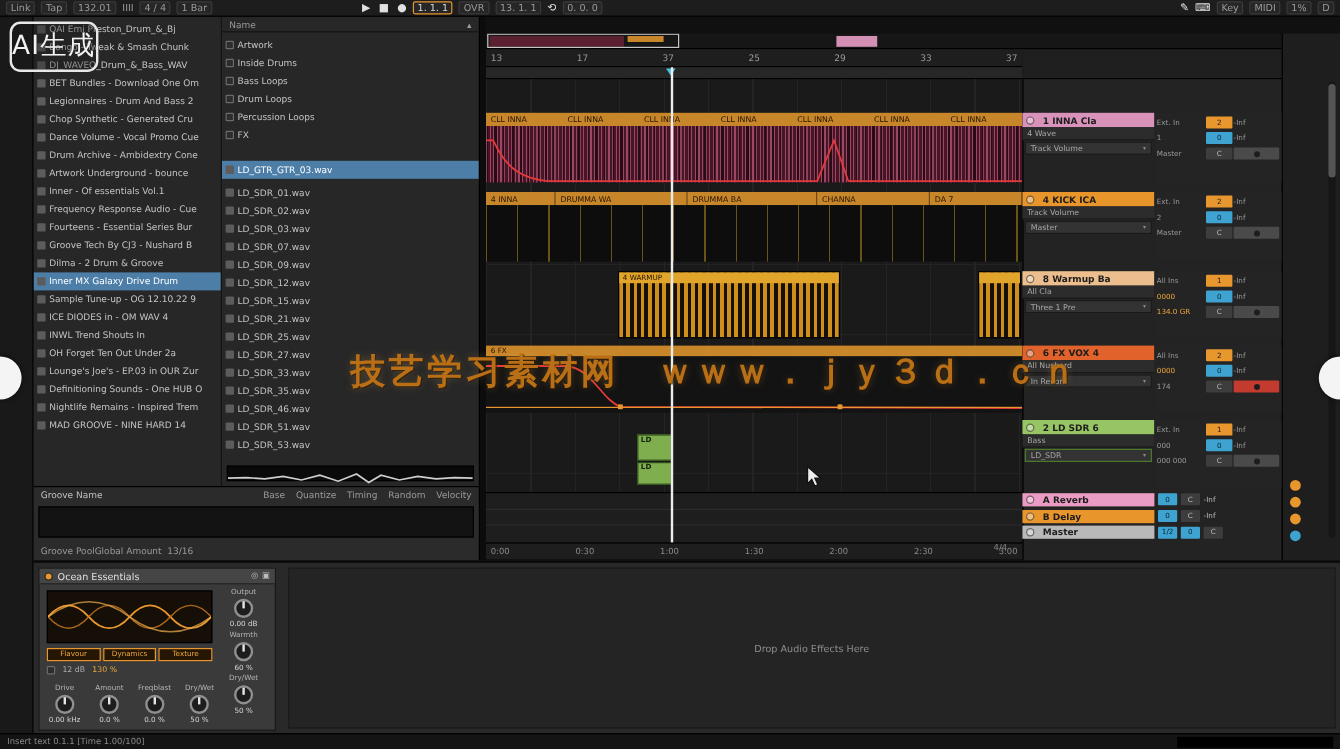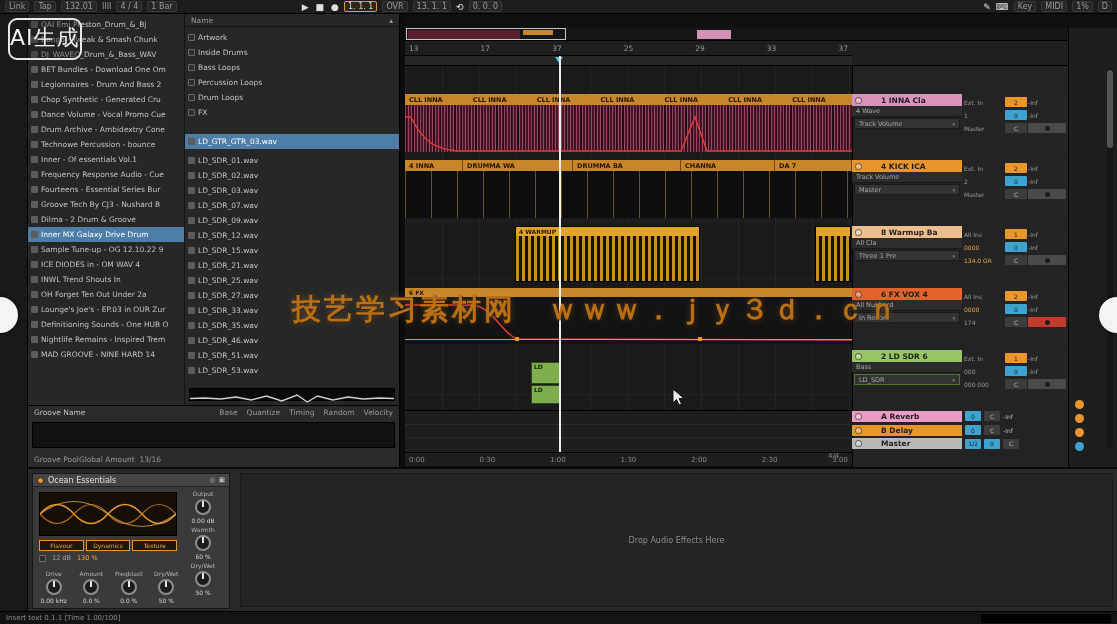--- a/index.html
+++ b/index.html
@@ -51,21 +51,21 @@
   #ovview{position:absolute;left:1px;top:0;width:160px;height:12px;border:1px solid #c5c5c5}
   #ruler{position:absolute;left:405px;top:41px;width:447px;height:15px;background:#1e1e1e;border-bottom:1px solid #000;display:flex;justify-content:space-between;align-items:center;padding:0 4px;font-size:7.5px;color:#999}
   #scrub{position:absolute;left:405px;top:56px;width:447px;height:10px;background:#272727;border-bottom:1px solid #000}
   #scrub-marker{position:absolute;left:150px;top:1px;width:0;height:0;border-left:4px solid transparent;border-right:4px solid transparent;border-top:6px solid #49c4e8}
   #hdrgap{position:absolute;left:852px;top:41px;width:265px;height:25px;background:#1f1f1f;border-bottom:1px solid #000}
   .hbx{position:absolute;width:16px;height:9px;background:#cfcfcf;border-radius:1px}
 
   #canvas{position:absolute;left:405px;top:66px;width:447px;height:386px;background:#1a1a1a;overflow:hidden;
     background-image:repeating-linear-gradient(90deg,#242424 0 1px,transparent 1px 37px),repeating-linear-gradient(0deg,transparent 0 57px,#232323 57px 58px)}
   .lane{position:absolute;left:0;width:100%}
-  .clip-head{height:11px;background:#c8862a;display:flex;align-items:center;font-size:6.5px;color:#241400;font-weight:bold;overflow:hidden;white-space:nowrap}
+  .clip-head{height:11px;background:#c8862a;display:flex;align-items:center;font-size:6.5px;color:#241400;font-weight:normal;overflow:hidden;white-space:nowrap}
   #lane1{top:28px;height:58px}
   #l1head span{flex:1;text-align:left;padding-left:4px}
   #l1body{height:47px;background:#471525;background-image:repeating-linear-gradient(90deg,rgba(236,120,164,.5) 0 1px,transparent 1px 3px),repeating-linear-gradient(90deg,rgba(0,0,0,.45) 0 2px,transparent 2px 7px);position:relative}
   #lane2{top:94px;height:58px}
   #l2head .l2seg{display:inline-flex;align-items:center;height:100%;padding-left:4px;border-right:1px solid rgba(0,0,0,.45);overflow:hidden}
   #l2head span:nth-of-type(1){width:58px}
   #l2head span:nth-of-type(2){width:110px}
   #l2head span:nth-of-type(3){width:108px}
   #l2head span:nth-of-type(4){width:94px}
   #l2head span:nth-of-type(5){width:77px}
@@ -83,21 +83,21 @@
   .rline{position:absolute;left:0;right:0;height:1px;background:#2c2c2c}
   #playhead{position:absolute;left:559px;top:56px;width:2px;height:396px;background:#ececec;z-index:30}
   #timeruler{position:absolute;left:405px;top:452px;width:447px;height:14px;background:#1e1e1e;border-top:1px solid #000;display:flex;justify-content:space-between;align-items:center;padding:0 4px;font-size:7px;color:#8a8a8a}
   #meterlbl{position:absolute;left:828px;top:452px;font-size:7px;color:#8a8a8a}
   svg.autom{position:absolute;left:0;top:11px;pointer-events:none}
 
   
   #trackzone{position:absolute;left:852px;top:66px;width:216px;height:401px;background:#232323;border-left:1px solid #000}
   .track{position:absolute;left:852px;width:216px;display:flex;z-index:2}
   .tleft{width:110px;display:flex;flex-direction:column}
-  .thead{height:12px;background:var(--c,#888);color:#1d1d1d;font-size:7.5px;font-weight:bold;display:flex;align-items:center;gap:19px;padding:0 3px;white-space:nowrap;overflow:hidden}
+  .thead{height:12px;background:var(--c,#888);color:#1d1d1d;font-size:7.5px;font-weight:bold;display:flex;align-items:center;gap:7px;padding:0 3px;white-space:nowrap;overflow:hidden}
   .tcirc{width:7px;height:7px;border-radius:50%;border:1px solid rgba(0,0,0,.5);background:rgba(255,255,255,.4);flex:none}
   .trow{height:11px;background:#2c2c2c;border-bottom:1px solid #191919;font-size:6.5px;color:#a8a8a8;display:flex;align-items:center;padding:0 4px;justify-content:space-between;white-space:nowrap;overflow:hidden}
   .trow.box{background:#333;border:1px solid #1a1a1a;margin:1px 2px}
   .trow.box::after{content:"▾";font-size:5px;color:#888}
   .tmix{flex:1;padding:2px 2px 0;display:grid;grid-template-columns:40px 22px 1fr;grid-auto-rows:12px;gap:1px;font-size:6px;color:#9a9a9a;background:#242424;align-items:center}
   .tmix .lblc{overflow:hidden;white-space:nowrap}
   .bx{display:flex;align-items:center;justify-content:center;border-radius:1px;height:10px;font-size:6px;min-width:16px}
   .bx.or{background:#e8962e;color:#1a1a1a}
   .bx.bl{background:#3fa3d1;color:#08222e}
   .bx.gy{background:#3d3d3d;color:#bbb}
@@ -207,21 +207,21 @@
         <span class="lbl">Dance Volume - Vocal Promo Cue</span>
       </div>
 
       <div class="row pack">
         <span class="icn"></span>
         <span class="lbl">Drum Archive - Ambidextry Cone</span>
       </div>
 
       <div class="row pack">
         <span class="icn"></span>
-        <span class="lbl">Technowe Percussion - bounce</span>
+        <span class="lbl">Artwork Underground - bounce</span>
       </div>
 
       <div class="row pack">
         <span class="icn"></span>
         <span class="lbl">Inner - Of essentials Vol.1</span>
       </div>
 
       <div class="row pack">
         <span class="icn"></span>
         <span class="lbl">Frequency Response Audio - Cue</span>
@@ -304,26 +304,26 @@
           <span class="lbl">Inside Drums</span>
         </div>
 
         <div class="row folder">
           <span class="icn chk"></span>
           <span class="lbl">Bass Loops</span>
         </div>
 
         <div class="row folder">
           <span class="icn chk"></span>
-          <span class="lbl">Percussion Loops</span>
+          <span class="lbl">Drum Loops</span>
         </div>
 
         <div class="row folder">
           <span class="icn chk"></span>
-          <span class="lbl">Drum Loops</span>
+          <span class="lbl">Percussion Loops</span>
         </div>
 
         <div class="row folder">
           <span class="icn chk"></span>
           <span class="lbl">FX</span>
         </div>
       </div>
     <div id="selected-file" class="row selected">
       <span class="icn"></span>
       <span class="lbl">LD_GTR_GTR_03.wav</span>

